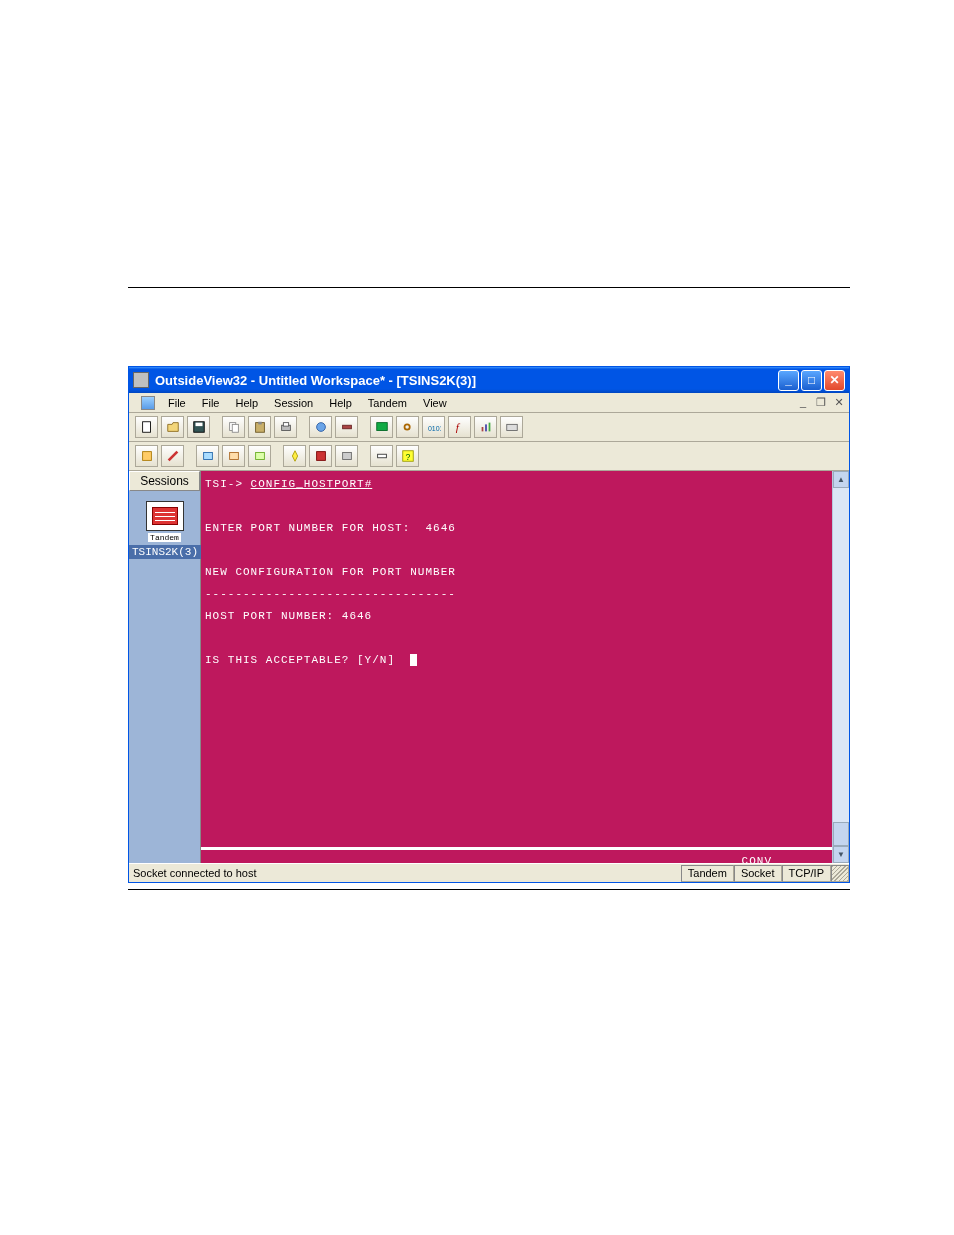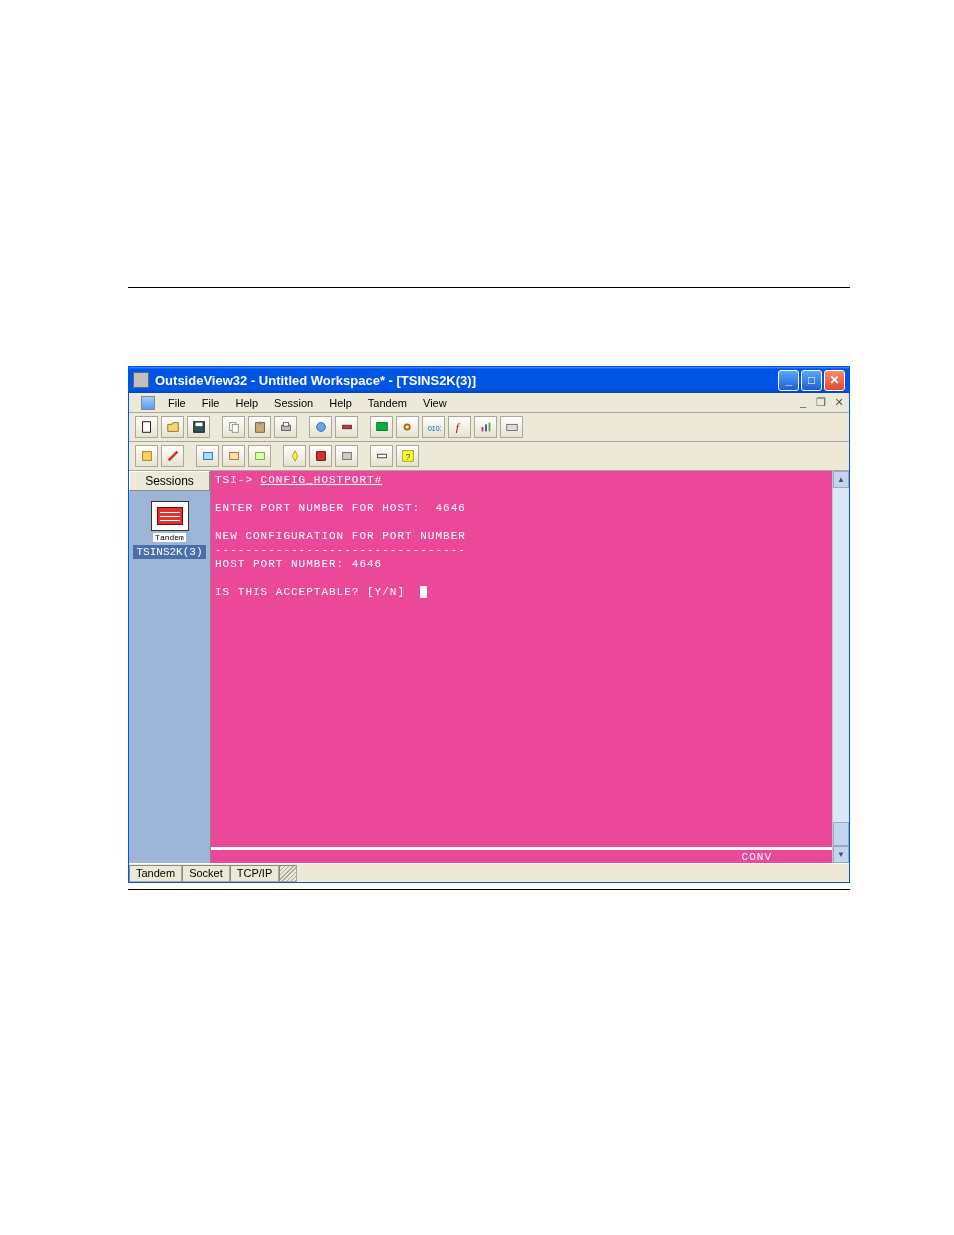--- a/index.html
+++ b/index.html
@@ -114,21 +114,21 @@
     font-size: 12px;
   }
   .tbtn.sep { border:none; background:none; width:6px; }
   .tbtn svg { width:14px; height:14px; }
   .workarea {
     display: flex;
     height: 392px;
     background: #ece9d8;
   }
   .sessions-panel {
-    width: 82px;
+    width: 72px;
     background: #9db5d7;
     border-right: 1px solid #888;
     display:flex;
     flex-direction:column;
   }
   .sessions-header {
     background: #ece9d8;
     border: 1px solid #fff;
     border-right-color:#888;
     border-bottom-color:#888;
@@ -176,25 +176,25 @@
     padding:1px 3px;
   }
   .terminal-wrap {
     flex: 1;
     display:flex;
     flex-direction:column;
     position:relative;
   }
   .terminal {
     flex: 1;
-    background: #ec4899;
+    background: #be185d;
     color: #fff;
     font-family: "Courier New", monospace;
     font-size: 11px;
-    line-height: 14px;
+    line-height: 22px;
     padding: 2px 4px;
     white-space: pre;
     letter-spacing: 1px;
     position:relative;
     overflow:hidden;
   }
   .term-underline {
     text-decoration: underline;
   }
   .cursor {
@@ -465,20 +465,21 @@
 
       <div class="vscroll">
         <div class="arrow">▲</div>
         <div style="flex:1"></div>
         <div class="thumb"></div>
         <div class="arrow">▼</div>
       </div>
     </div>
 
     <div class="statusbar">
+      <div class="cell main">Socket connected to host</div>
       <div class="cell">Tandem</div>
       <div class="cell">Socket</div>
       <div class="cell">TCP/IP</div>
       <div class="cell grip"></div>
     </div>
 
   </div>
 
   <hr class="hr-bottom">
 </div>

